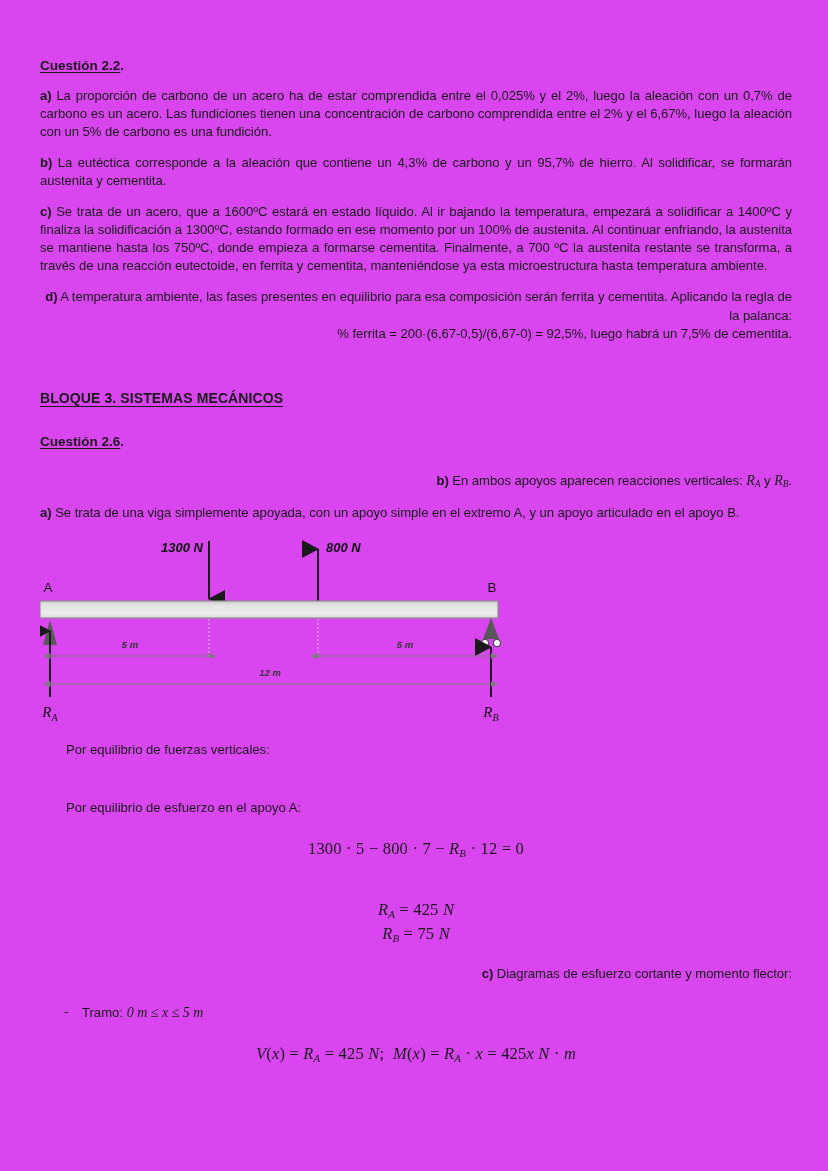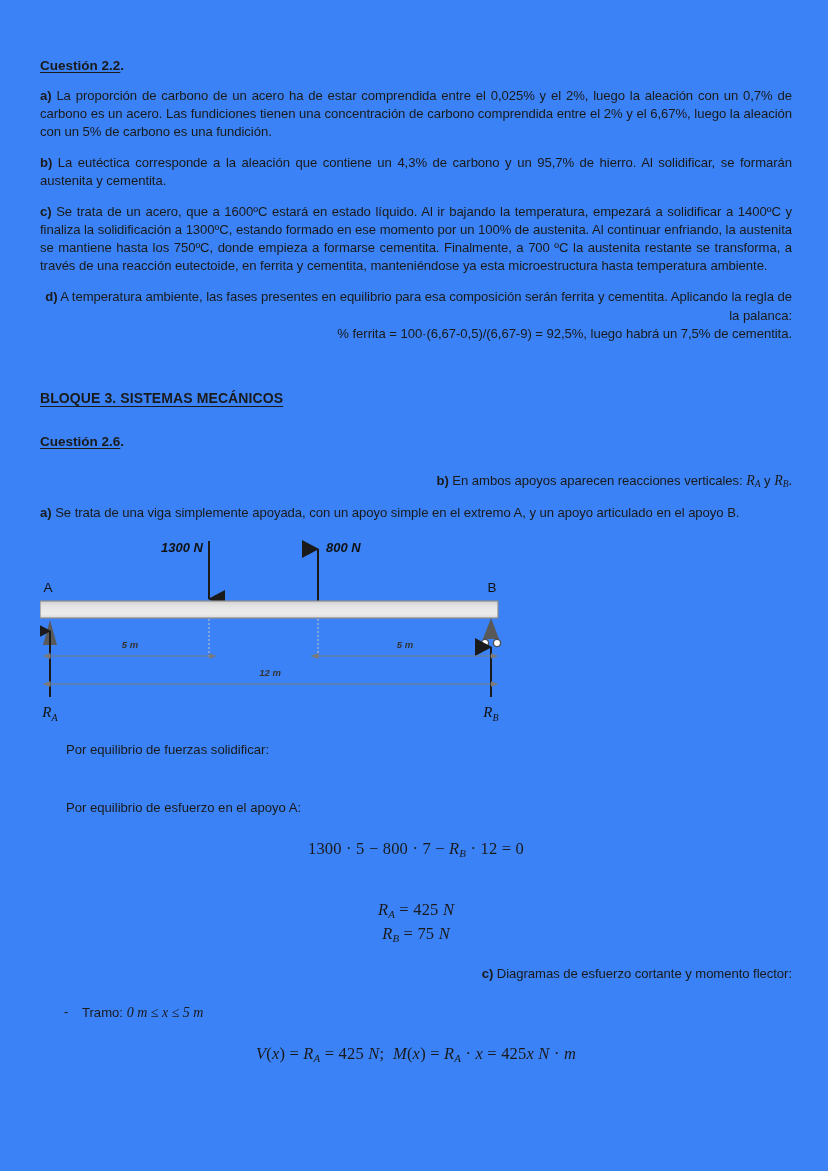--- a/index.html
+++ b/index.html
@@ -13,21 +13,21 @@
     position: relative;
     font-family: "Liberation Sans", sans-serif;
     color: #1a1a1a;
     overflow: hidden;
   }
   .page {
     position: absolute;
     left: 0; top: 0;
     width: 828px;
     height: 1171px;
-    background: #3b82f6;
+    background: #d946ef;
   }
   .content {
     position: absolute;
     left: 40px;
     top: 58px;
     width: 752px;
   }
 
   
   .heading {
@@ -162,21 +162,21 @@
 
     <div class="heading"><span class="u">Cuestión 2.2</span><span>.</span></div>
 
     <p class="para"><b>a)</b><span> La proporción de carbono de un acero ha de estar comprendida entre el 0,025% y el 2%, luego la aleación con un 0,7% de carbono es un acero. Las fundiciones tienen una concentración de carbono comprendida entre el 2% y el 6,67%, luego la aleación con un 5% de carbono es una fundición.</span></p>
 
     <p class="para"><b>b)</b><span> La eutéctica corresponde a la aleación que contiene un 4,3% de carbono y un 95,7% de hierro. Al solidificar, se formarán austenita y cementita.</span></p>
 
     <p class="para"><b>c)</b><span> Se trata de un acero, que a 1600ºC estará en estado líquido. Al ir bajando la temperatura, empezará a solidificar a 1400ºC y finaliza la solidificación a 1300ºC, estando formado en ese momento por un 100% de austenita. Al continuar enfriando, la austenita se mantiene hasta los 750ºC, donde empieza a formarse cementita. Finalmente, a 700 ºC la austenita restante se transforma, a través de una reacción eutectoide, en ferrita y cementita, manteniéndose ya esta microestructura hasta temperatura ambiente.</span></p>
 
     <p class="para nojust tight"><b>d)</b><span> A temperatura ambiente, las fases presentes en equilibrio para esa composición serán ferrita y cementita. Aplicando la regla de la palanca:</span></p>
-    <p class="para nojust">% ferrita = 100·(6,67-0,5)/(6,67-9) = 92,5%, luego habrá un 7,5% de cementita.</p>
+    <p class="para nojust">% ferrita = 200·(6,67-0,5)/(6,67-0) = 92,5%, luego habrá un 7,5% de cementita.</p>
 
     <div class="sp34"></div>
 
     <div class="block-heading">BLOQUE 3. SISTEMAS MECÁNICOS</div>
 
     <div class="sp28"></div>
 
     <div class="heading"><span class="u">Cuestión 2.6</span><span>.</span></div>
 
     <div class="sp8"></div>
@@ -242,21 +242,21 @@
         <text class="dim-label" x="230" y="141" text-anchor="middle">12 m</text>
         <line x1="10" y1="149" x2="451" y2="149" stroke="#7a7a7a" stroke-width="1" marker-start="url(#dimArrowL)" marker-end="url(#dimArrowR)"></line>
 
         <text class="rlabel" x="10" y="182" text-anchor="middle">R<tspan class="rlabel-sub" dy="4">A</tspan></text>
         <text class="rlabel" x="451" y="182" text-anchor="middle">R<tspan class="rlabel-sub" dy="4">B</tspan></text>
       </svg>
     </div>
 
     <div class="sp6"></div>
 
-    <p class="indent-text">Por equilibrio de fuerzas solidificar:</p>
+    <p class="indent-text">Por equilibrio de fuerzas verticales:</p>
 
     <div class="sp20"></div>
 
 
     <div class="sp20"></div>
 
     <p class="indent-text">Por equilibrio de esfuerzo en el apoyo A:</p>
 
     <div class="sp20"></div>
 

